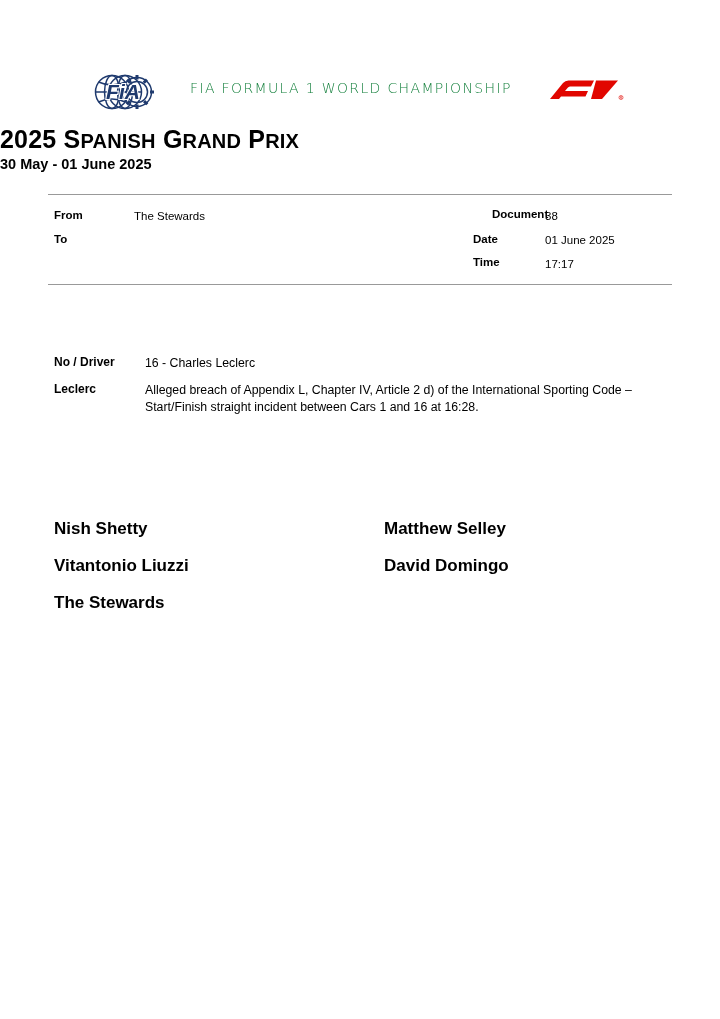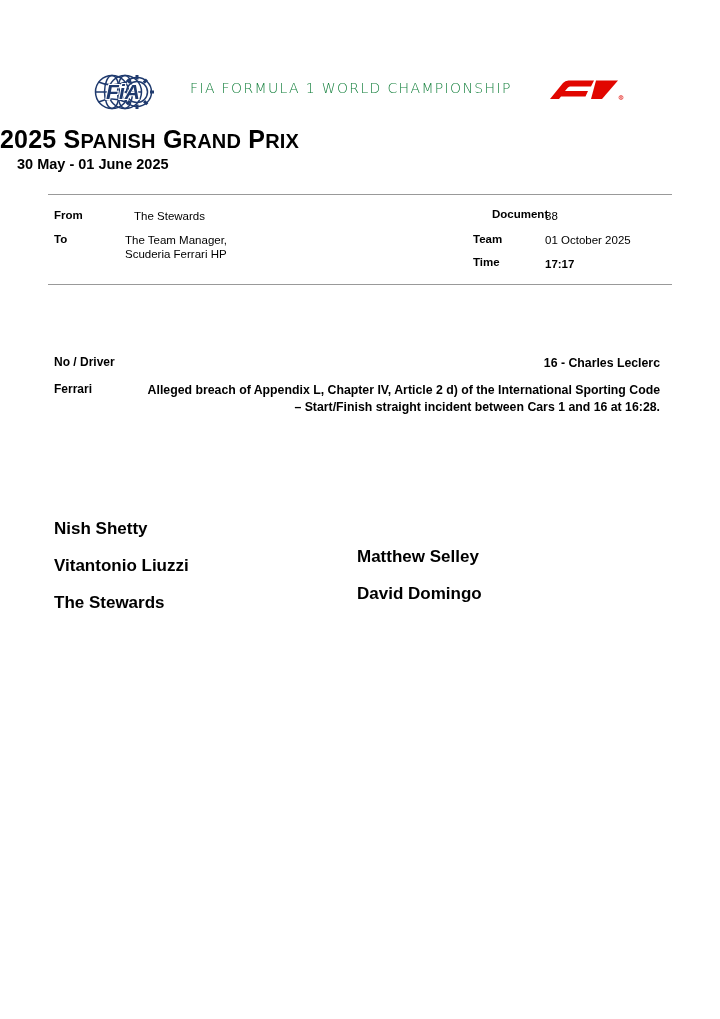--- a/index.html
+++ b/index.html
@@ -75,21 +75,20 @@
   }
   .event-title .sc {
     font-size: 0.80em;
   }
   .event-dates {
     margin-top: 3px;
     font-family: "Liberation Sans", sans-serif;
     font-size: 14.5px;
     font-weight: bold;
     color: #000;
-    margin-left: 17px;
   }
 
   
   .rule {
     position: absolute;
     left: 48px;
     width: 624px;
     height: 0;
     border-top: 1px solid #999999;
   }
@@ -120,21 +119,21 @@
   }
   .m-from-l  { left: 6px;   top: 9px; text-align: right; }
   .m-from-v  { left: 86px;  top: 9px; }
   .m-to-l    { left: 6px;   top: 33px; }
   .m-to-v    { left: 77px;  top: 33px; }
   .m-doc-l   { left: 425px; top: 8px; margin-left: 19px; }
   .m-doc-v   { left: 497px; top: 9px; }
   .m-date-l  { left: 425px; top: 33px; }
   .m-date-v  { left: 497px; top: 33px; }
   .m-time-l  { left: 425px; top: 56px; }
-  .m-time-v  { left: 497px; top: 57px; font-weight: bold; }
+  .m-time-v  { left: 497px; top: 57px; }
 
   
   .intro {
     position: absolute;
     left: 54px;
     top: 303px;
     width: 606px;
     font-size: 12.3px;
     line-height: 1.42;
     color: #000;
@@ -153,36 +152,35 @@
     font-weight: bold;
     white-space: nowrap;
   }
   .field-value {
     position: absolute;
     left: 91px;
     top: 0;
     width: 515px;
     font-size: 12.3px;
     line-height: 1.42;
-    font-weight: bold;
-    text-align: right;
+    font-weight: normal;
   }
   .row-driver { top: 355px; }
   .row-reason { top: 382px; }
 
   
   .sig {
     position: absolute;
     font-size: 17px;
     font-weight: bold;
     color: #000;
     white-space: nowrap;
   }
   .sig-c1 { left: 54px; }
-  .sig-c2 { left: 357px; margin-top: 28px; }
+  .sig-c2 { left: 384px; }
   .sig-r1 { top: 519px; }
   .sig-r2 { top: 556px; }
   .sig-r3 { top: 593px; }
 </style>
 </head>
 <body>
 
 <div class="page">
 
   <div class="masthead">
@@ -240,43 +238,41 @@
     <div class="event-dates">30 May - 01 June 2025</div>
   </div>
 
   <div class="rule rule-top"></div>
 
   <div class="meta">
     <div class="meta-label m-from-l">From</div>
     <div class="meta-value m-from-v">The Stewards</div>
 
     <div class="meta-label m-to-l">To</div>
-    <div class="meta-value m-to-v">The Team Manager,
-Scuderia Ferrari HP</div>
 
     <div class="meta-label m-doc-l">Document</div>
     <div class="meta-value m-doc-v">38</div>
 
-    <div class="meta-label m-date-l">Team</div>
-    <div class="meta-value m-date-v">01 October 2025</div>
+    <div class="meta-label m-date-l">Date</div>
+    <div class="meta-value m-date-v">01 June 2025</div>
 
     <div class="meta-label m-time-l">Time</div>
     <div class="meta-value m-time-v">17:17</div>
   </div>
 
   <div class="rule rule-bottom"></div>
 
 
   <div class="field-row row-driver">
     <div class="field-label">No / Driver</div>
     <div class="field-value">16 - Charles Leclerc</div>
   </div>
 
   <div class="field-row row-reason">
-    <div class="field-label">Ferrari</div>
+    <div class="field-label">Leclerc</div>
     <div class="field-value">Alleged breach of Appendix L, Chapter IV, Article 2 d) of the International Sporting Code – Start/Finish straight incident between Cars 1 and 16 at 16:28.</div>
   </div>
 
   <div class="sig sig-c1 sig-r1">Nish Shetty</div>
   <div class="sig sig-c2 sig-r1">Matthew Selley</div>
   <div class="sig sig-c1 sig-r2">Vitantonio Liuzzi</div>
   <div class="sig sig-c2 sig-r2">David Domingo</div>
   <div class="sig sig-c1 sig-r3">The Stewards</div>
 
 </div>

